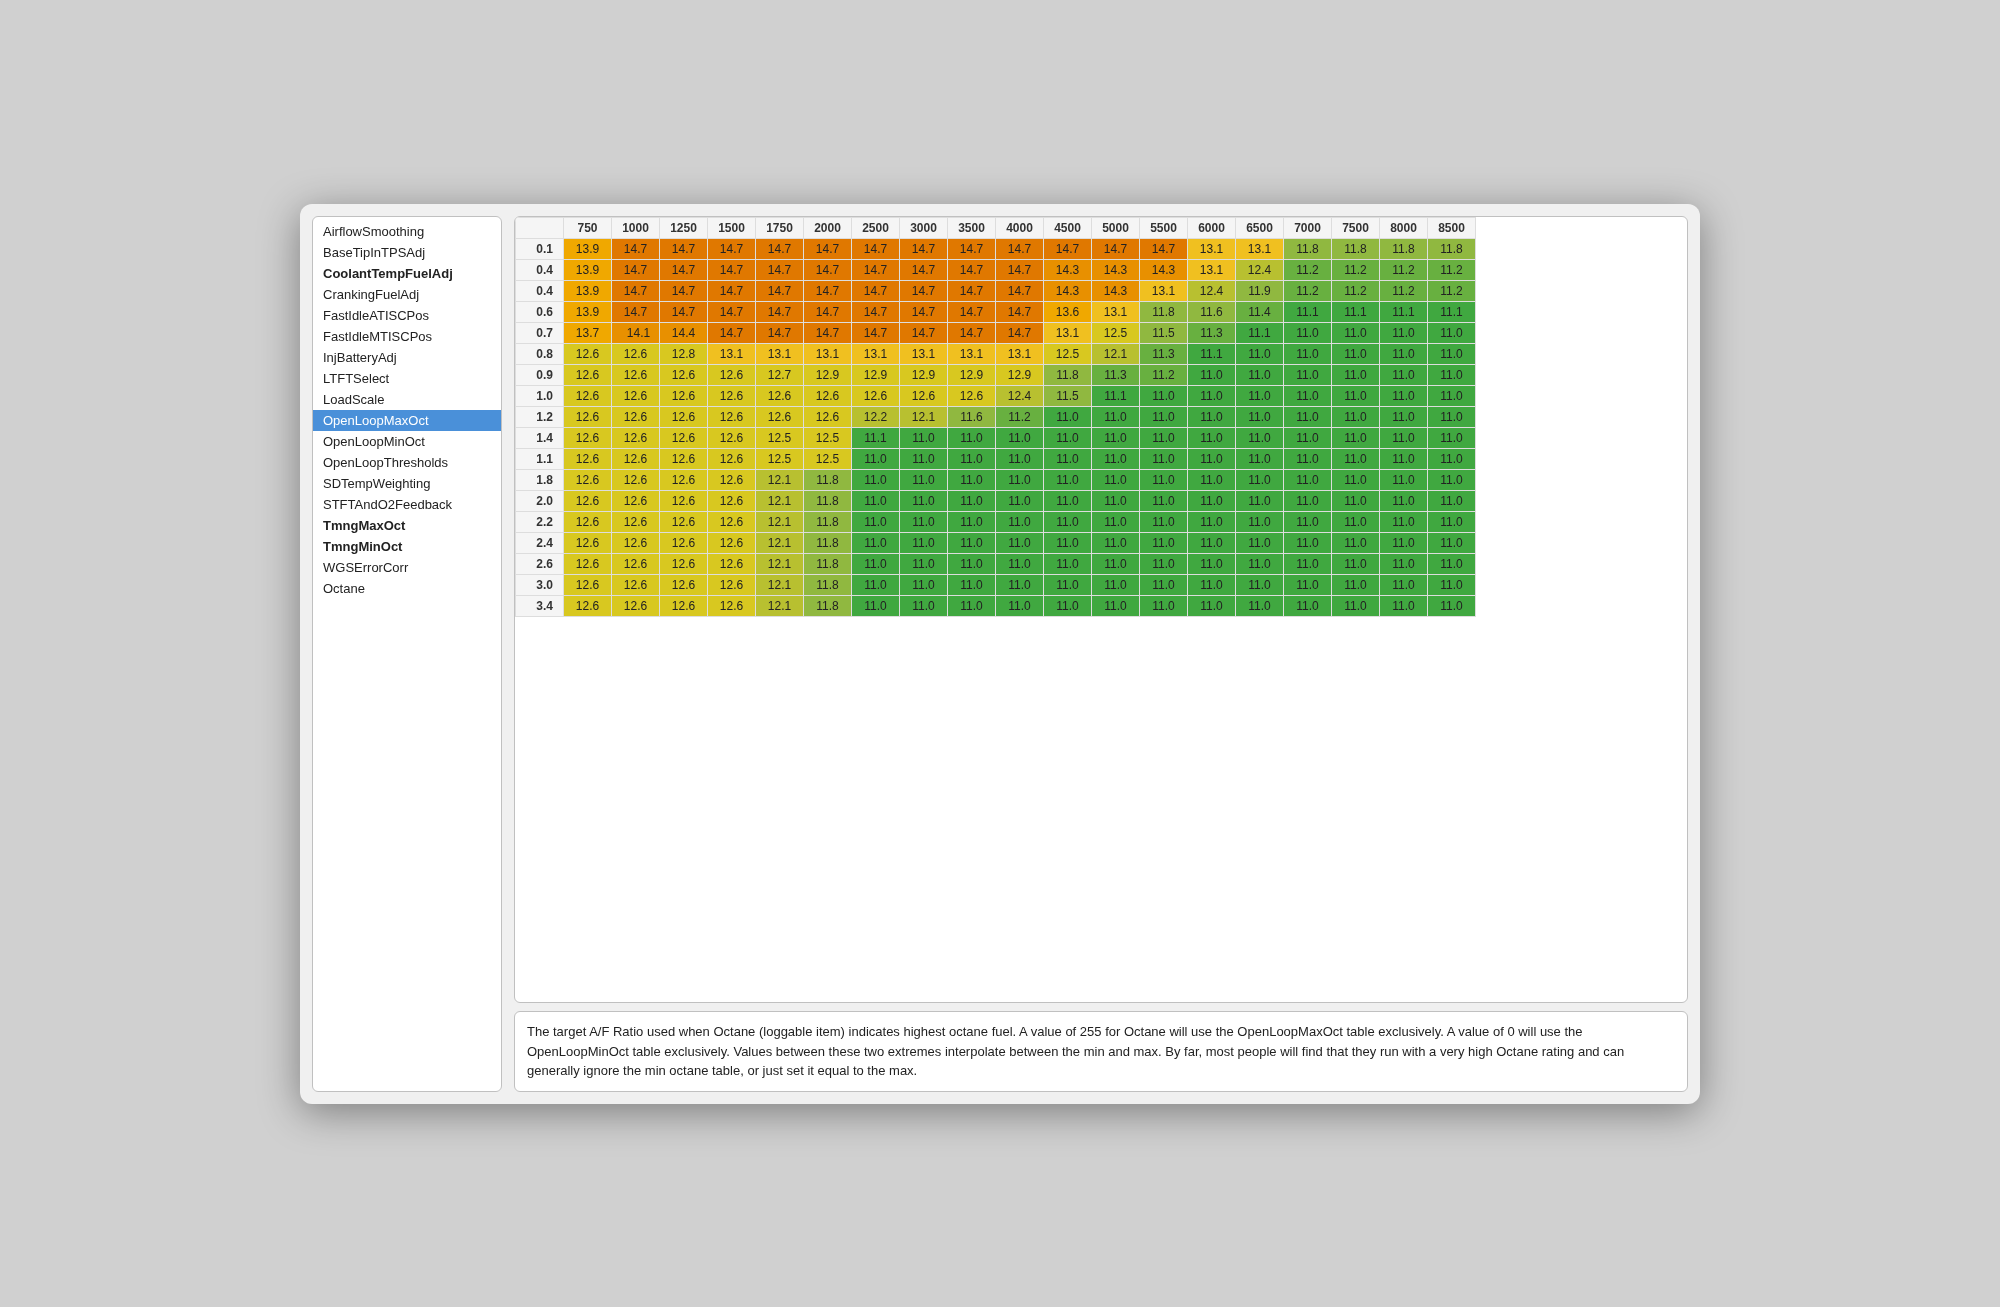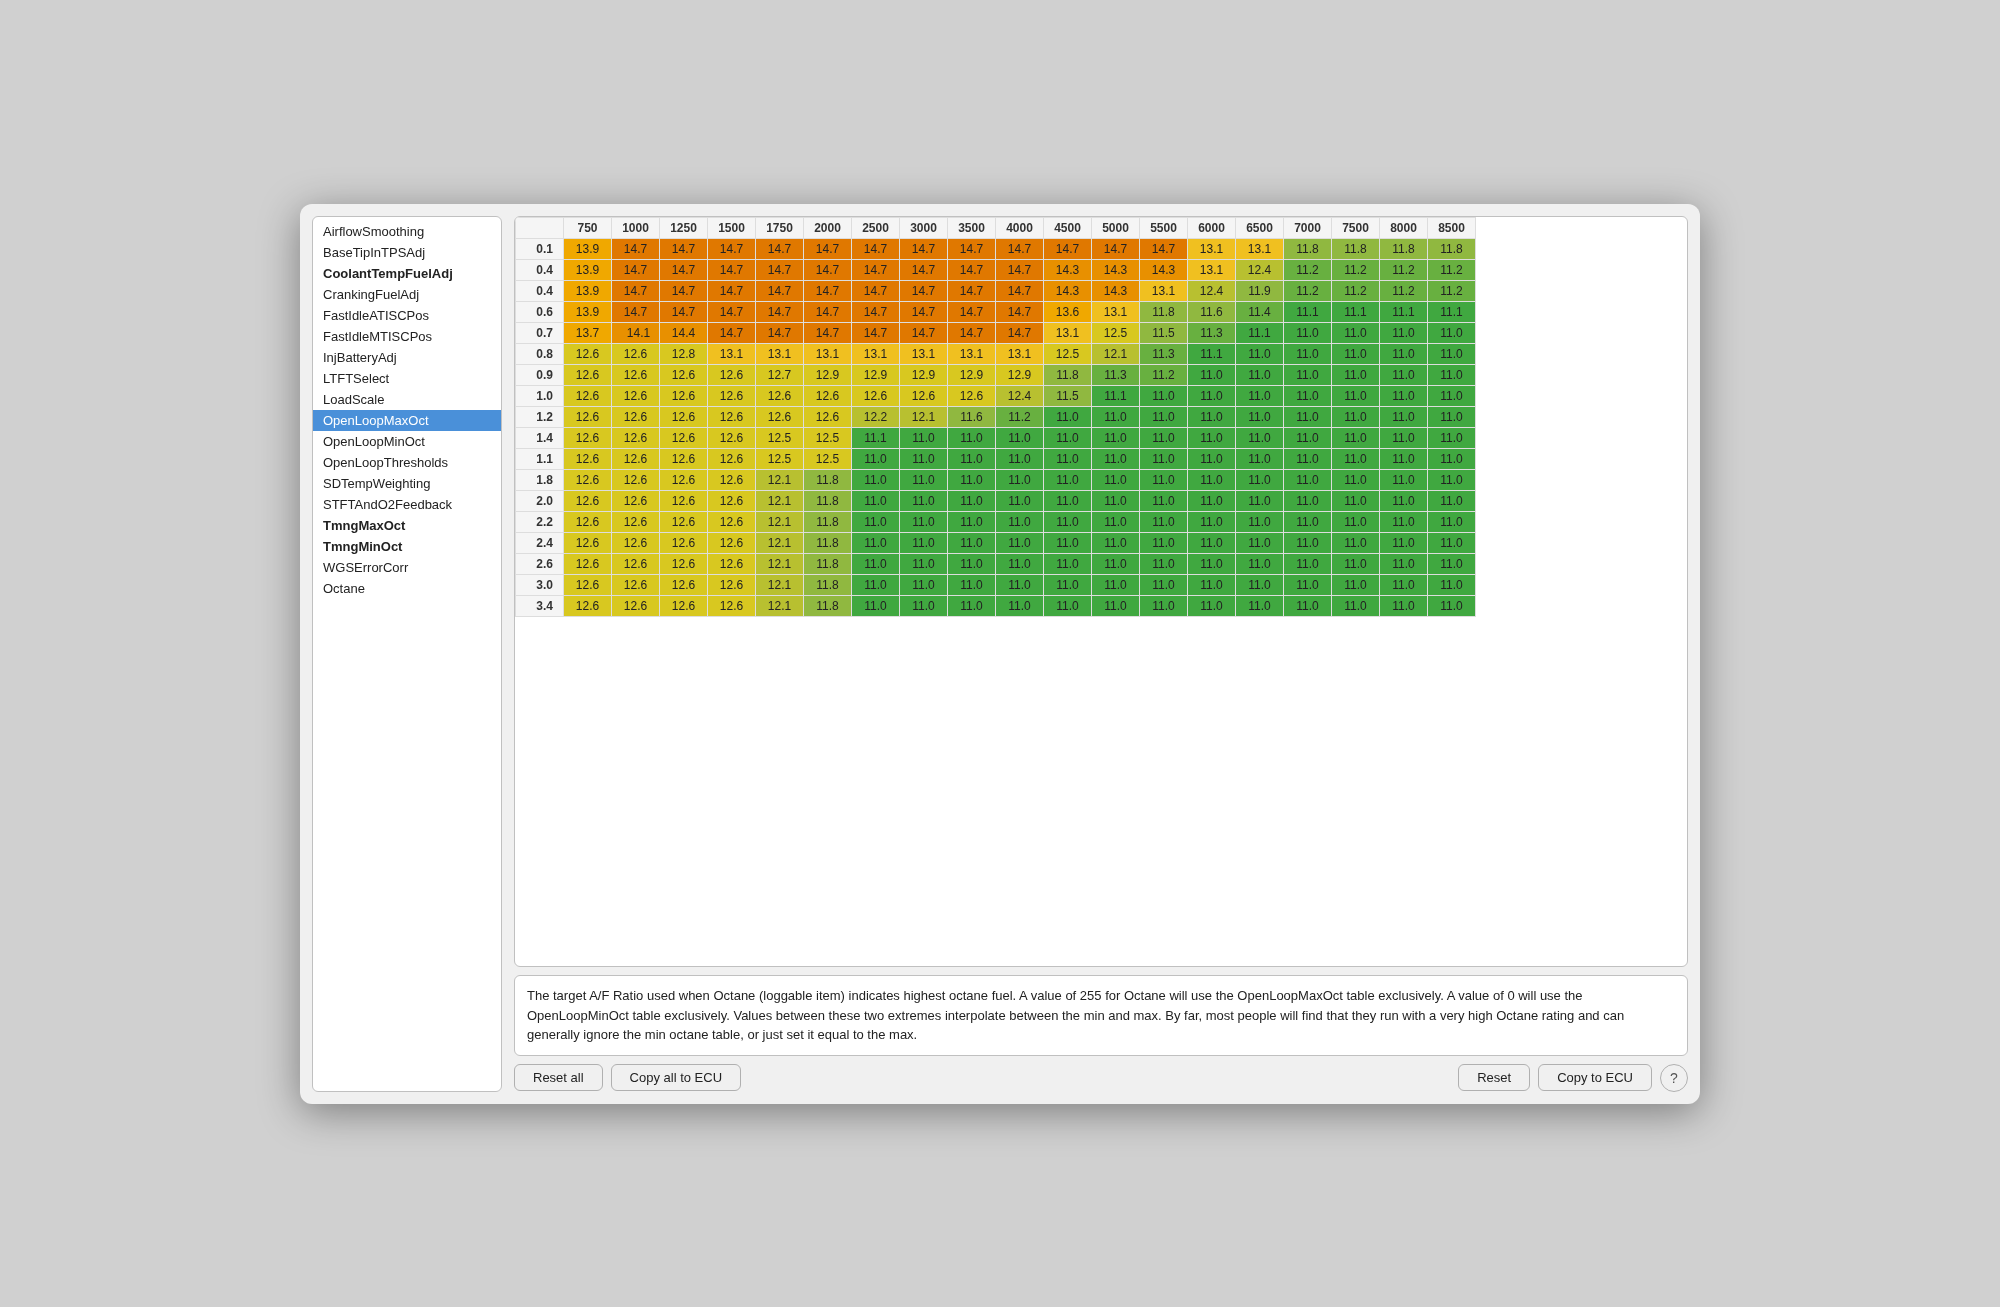--- a/index.html
+++ b/index.html
@@ -657,26 +657,15 @@
                 <td style="background-color: rgb(64, 168, 64); color: rgb(34, 34, 34); font-weight: 500;">11.0</td>
                 <td style="background-color: rgb(64, 168, 64); color: rgb(34, 34, 34); font-weight: 500;">11.0</td>
                 <td style="background-color: rgb(64, 168, 64); color: rgb(34, 34, 34); font-weight: 500;">11.0</td>
               </tr>
             </tbody>
           </table>
       </div>
 
       <div class="description-box">The target A/F Ratio used when Octane (loggable item) indicates highest octane fuel.  A value of 255 for Octane will use the OpenLoopMaxOct table exclusively.  A value of 0 will use the OpenLoopMinOct table exclusively.  Values between these two extremes interpolate between the min and max.  By far, most people will find that they run with a very high Octane rating and can generally ignore the min octane table, or just set it equal to the max.</div>
 
-      <div class="bottom-buttons">
-        <div class="bottom-left">
-          <button class="btn">Reset all</button>
-          <button class="btn">Copy all to ECU</button>
-        </div>
-        <div class="bottom-right">
-          <button class="btn">Reset</button>
-          <button class="btn">Copy to ECU</button>
-          <div class="help-btn">?</div>
-        </div>
-      </div>
     </div>
   </div>
 </div>
 
 </body></html>

